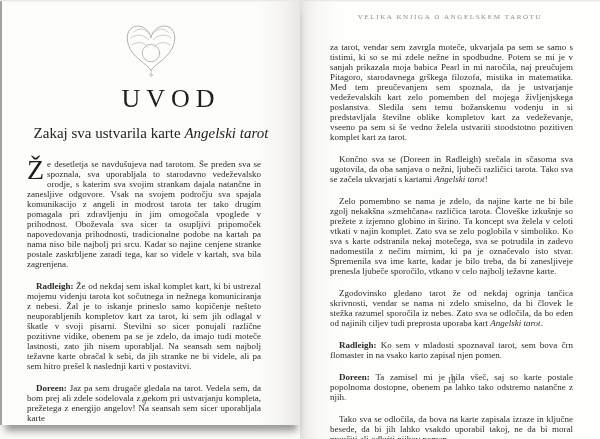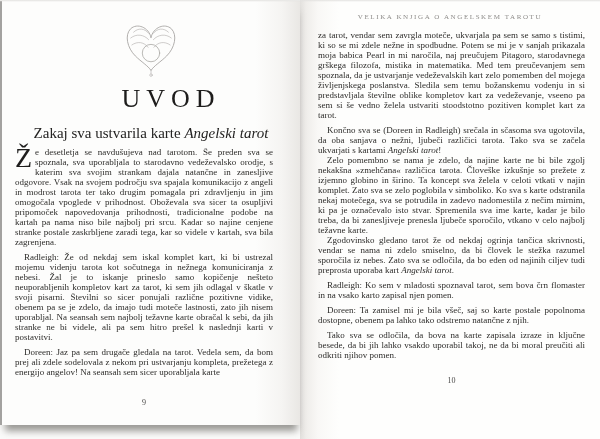--- a/index.html
+++ b/index.html
@@ -56,31 +56,31 @@
   }
   .body-text {
     position: absolute;
     text-align: justify;
     color: #2d2c2a;
     font-size: 9px;
     line-height: 10px;
   }
   .left-page .body-text { left: 13px; top: 146px; width: 258px; }
   .right-page .body-text { left: 18px; top: 30px; width: 267px; }
-  p.para { margin: 0; }
+  p.para { margin: 12px; }
   p.para.gap { margin-top: 5px; }
   p.para.indent { text-indent: 9px; }
   .dropcap {
     float: left;
     font-size: 28px;
     line-height: 21px;
     padding-right: 3px;
     color: #1e1d1c;
   }
-  .para b { font-weight: 400; }
+  .para b { font-weight: 700; }
   .running-header {
     position: absolute; top: 13px; left: 0; width: 100%;
     text-align: center;
     font-size: 7px;
     letter-spacing: 1.6px;
     color: #8e8c8a;
   }
   .page-number {
     position: absolute;
     text-align: center;

